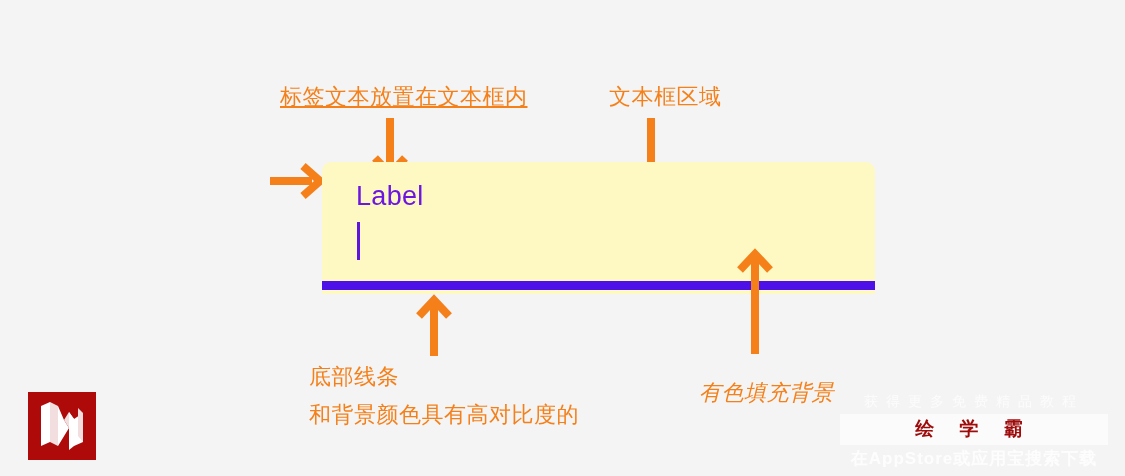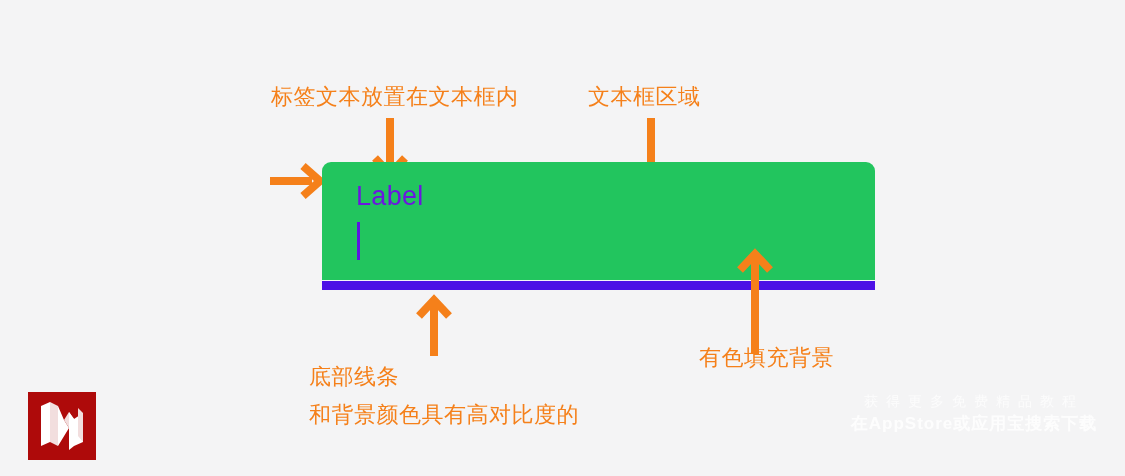--- a/index.html
+++ b/index.html
@@ -23,37 +23,37 @@
   
   .anno {
     position: absolute;
     color: #f5801a;
     font-size: 22px;
     line-height: 34px;
     white-space: nowrap;
     letter-spacing: 0.5px;
   }
   .anno-left      { left: 166px; top: 160px; }
-  .anno-label-top { left: 271px; top: 80px; }
-  .anno-area-top  { left: 588px; top: 80px; text-align: right; }
+  .anno-label-top { left: 280px; top: 80px; text-decoration: underline; }
+  .anno-area-top  { left: 609px; top: 80px; text-align: right; }
   .anno-bottomline{ left: 309px; top: 358px; line-height: 38px; }
-  .anno-fill      { left: 699px; top: 341px; }
+  .anno-fill      { left: 699px; top: 376px; font-style: italic; }
 
   
   .arrow { position: absolute; }
   .arrow svg { display: block; overflow: visible; }
 
   
   #textfield {
     position: absolute;
     left: 322px;
     top: 162px;
     width: 553px;
-    height: 118px;
-    background: #22c55e;
+    height: 132px;
+    background: #fef9c3;
     border-radius: 9px 9px 0 0;
   }
   #textfield-label {
     position: absolute;
     left: 34px;
     top: 18px;
     color: #6c16e0;
     font-size: 27px;
     line-height: 32px;
     letter-spacing: 0.3px;
@@ -226,16 +226,17 @@
         <polygon points="36,28 41,36 46,27 41,20" fill="#f2dede"></polygon>
         <polygon points="41,20 46,27 46,54 41,58" fill="#ffffff"></polygon>
         <polygon points="46,27 55,21 55,50 46,54" fill="#ffffff"></polygon>
         <polygon points="55,21 55,50 50,44 50,16" fill="#f2dede"></polygon>
       </svg>
     </div>
   </div>
 
   <div id="wm-right">
     <div class="wm-r-top">获得更多免费精品教程</div>
+    <div class="wm-r-mid">绘 学 霸</div>
     <div class="wm-r-bot">在AppStore或应用宝搜索下载</div>
   </div>
 
 </div>
 
 </body></html>

